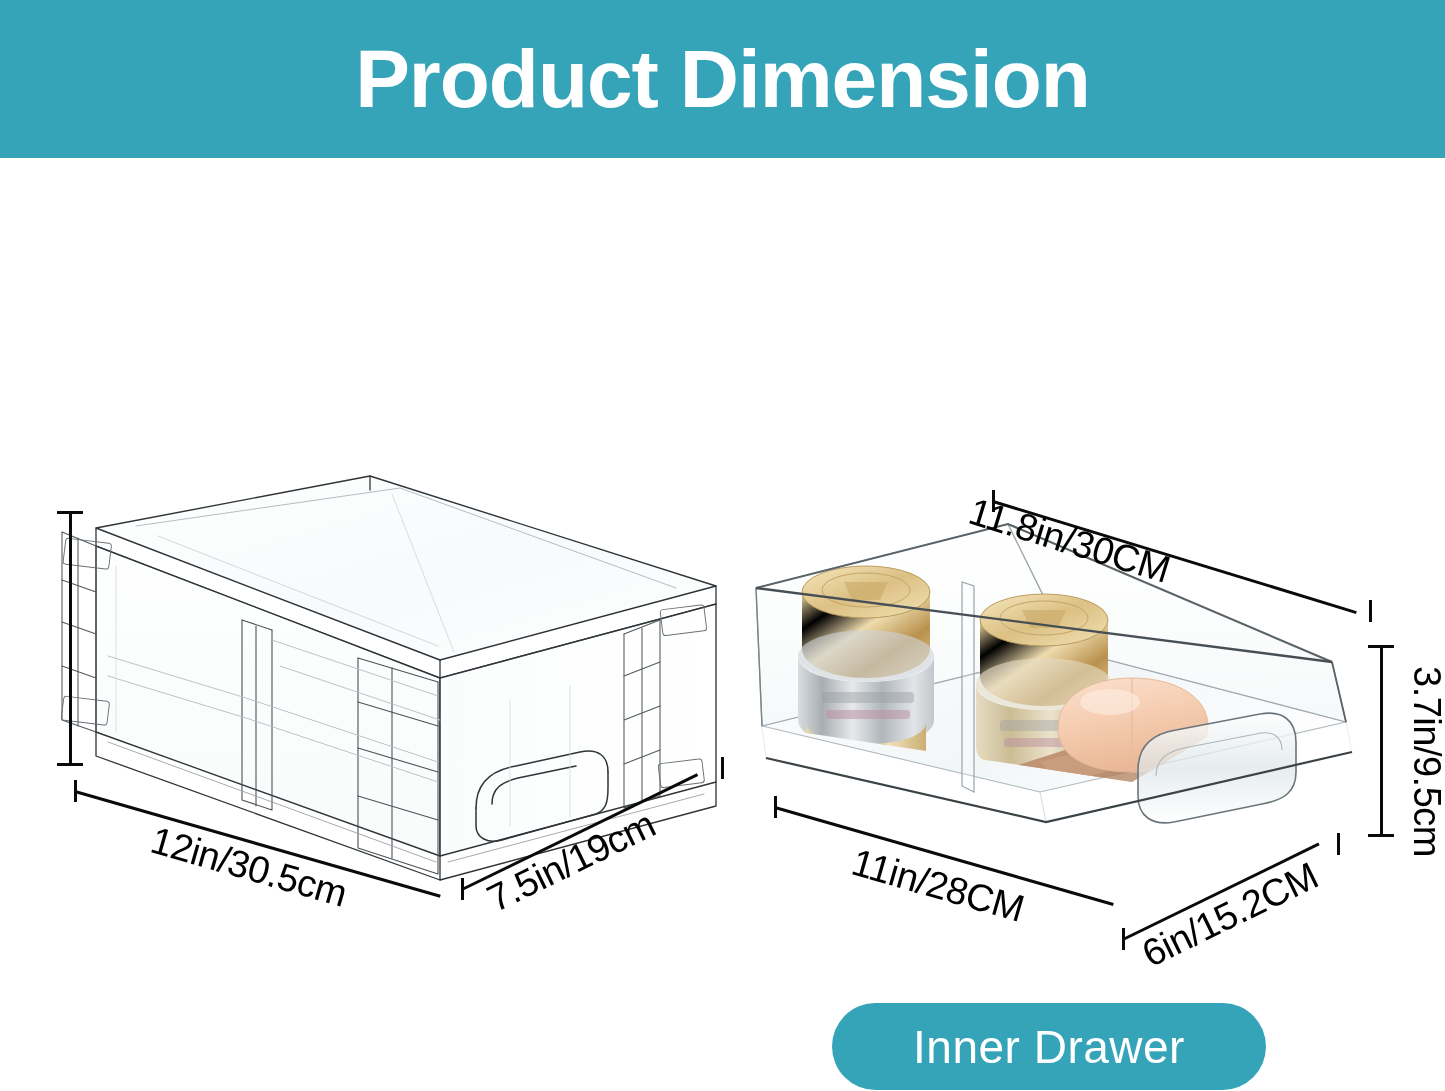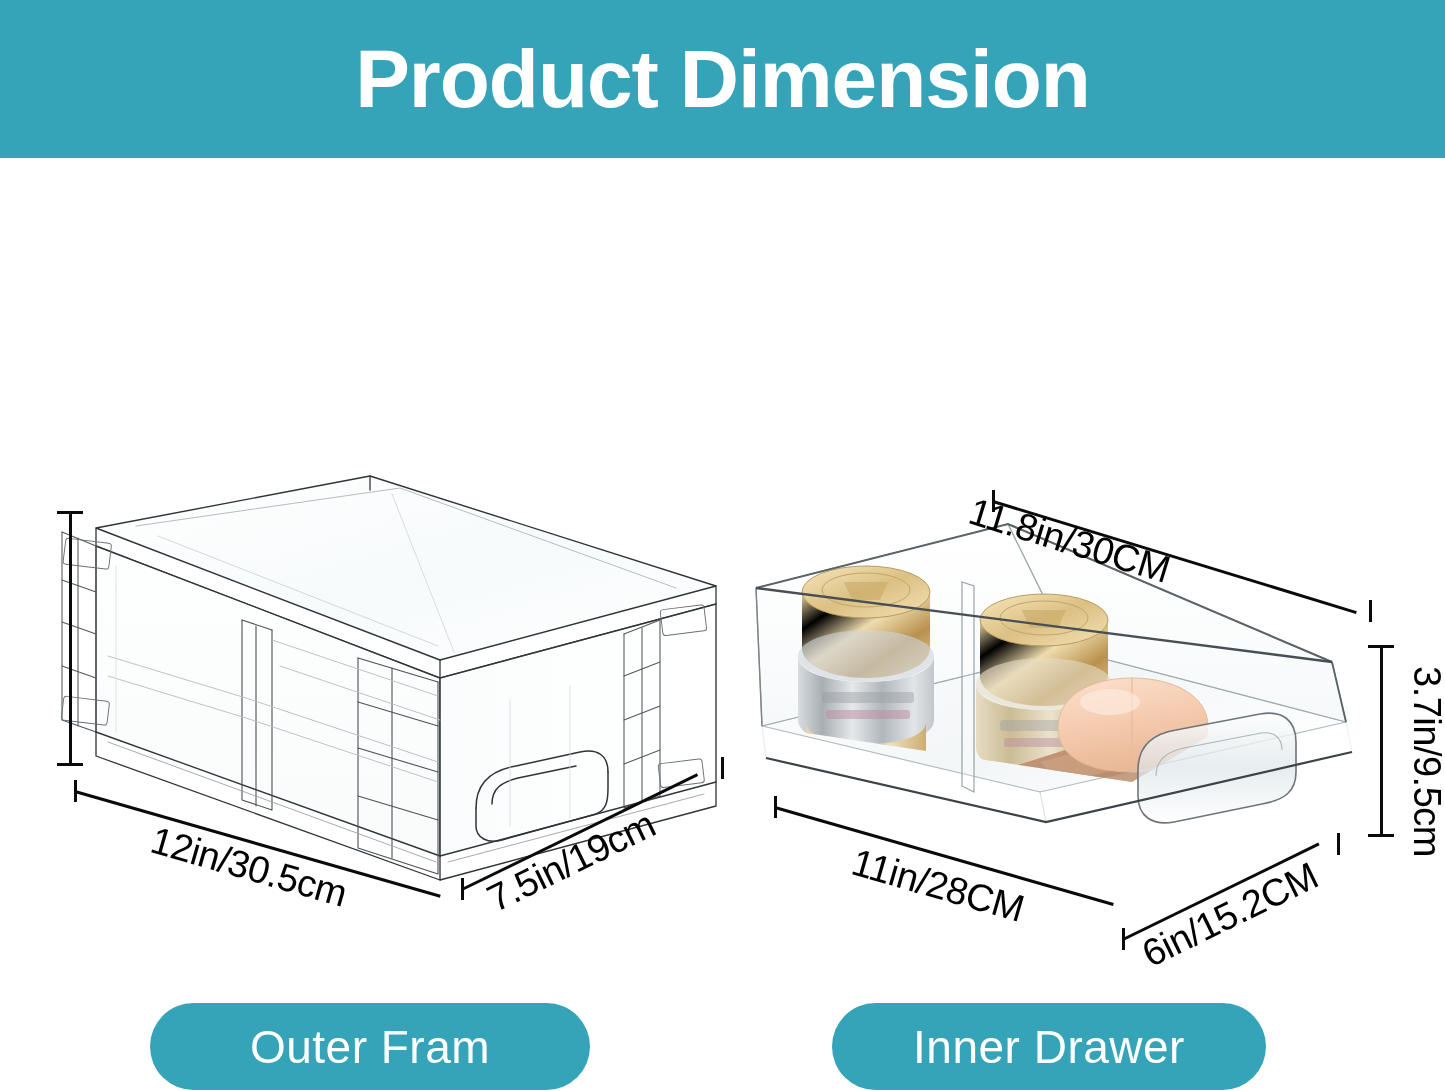--- a/index.html
+++ b/index.html
@@ -426,16 +426,15 @@
 
   <div class="dim-slant" style="left:1123px; top:938px; width:218px; transform: rotate(-26deg);"></div>
   <div class="dim-cap cap-v" style="left:1122px; top:928px;"></div>
   <div class="dim-cap cap-v" style="left:1337px; top:833px;"></div>
 
   <div class="dim-label" id="dim-inner-width">11.8in/30CM</div>
   <div class="dim-label" id="dim-inner-height">3.7in/9.5cm</div>
   <div class="dim-label" id="dim-inner-depth-long">11in/28CM</div>
   <div class="dim-label" id="dim-inner-depth-short">6in/15.2CM</div>
 
-  <div class="pill" id="pill-outer-frame">Outer Fram</div>
   <div class="pill" id="pill-inner-drawer">Inner Drawer</div>
 
 </div>
 
 </body></html>

